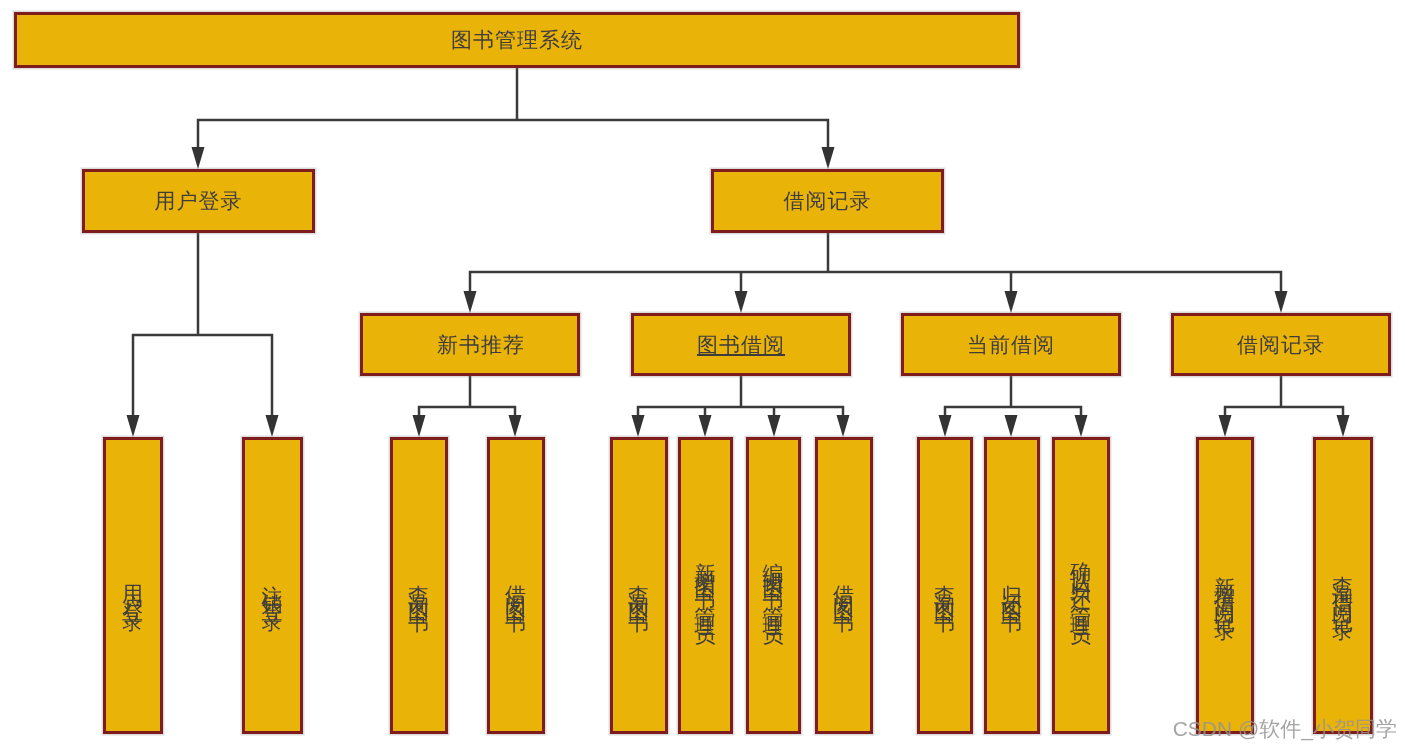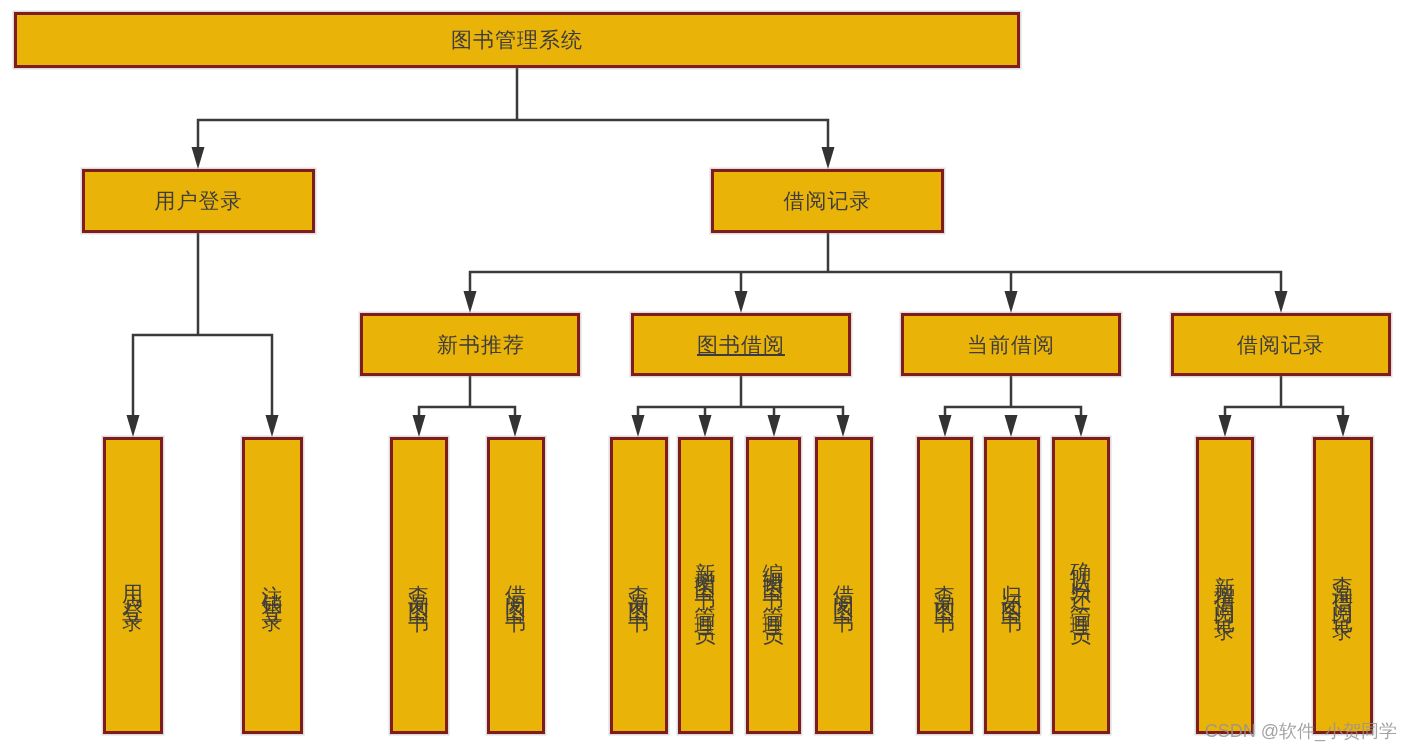--- a/index.html
+++ b/index.html
@@ -71,21 +71,21 @@
   .lf-d1 { left: 917px; width: 56px; }
   .lf-d2 { left: 984px; width: 56px; }
   .lf-d3 { left: 1052px; }
   .lf-e1 { left: 1196px; }
   .lf-e2 { left: 1313px; width: 60px; }
 
   .watermark {
     position: absolute;
     right: 8px;
     bottom: 4px;
-    font-size: 18px;
+    font-size: 21px;
     color: rgba(148,148,148,0.85);
     z-index: 50;
     white-space: nowrap;
   }
 </style>
 </head>
 <body>
 
 <div id="stage">
 

